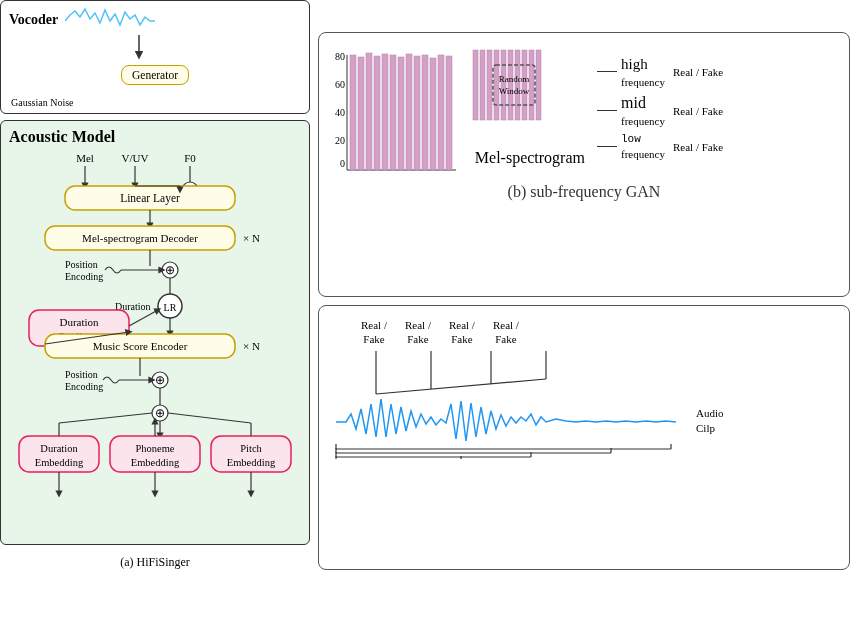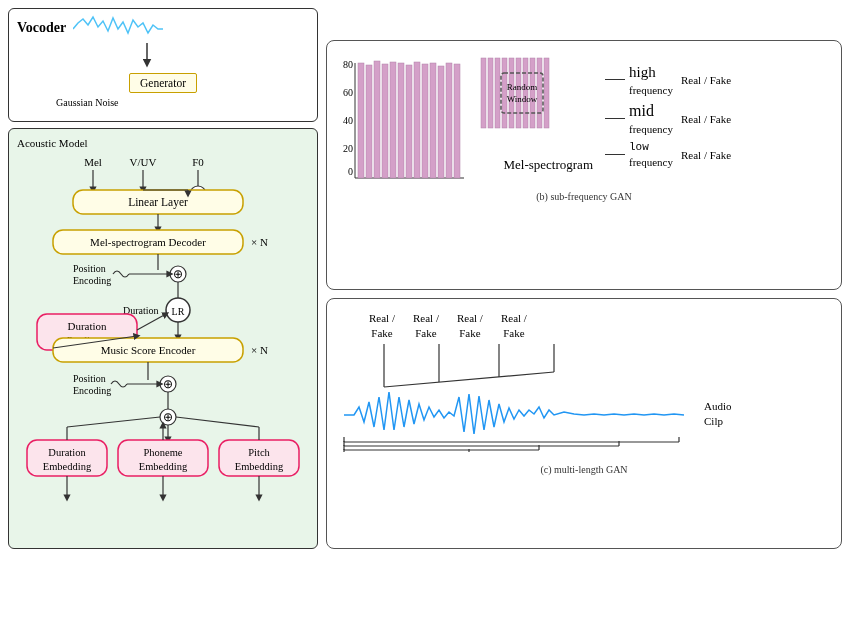--- a/index.html
+++ b/index.html
@@ -11,21 +11,20 @@
       background: white;
       overflow: hidden;
       position: relative;
     }
 
     .main-container {
       display: flex;
       flex-direction: column;
       width: 850px;
       height: 458px;
-      padding: 8px;
       gap: 6px;
     }
 
     .top-row {
       display: flex;
       flex-direction: row;
       gap: 8px;
       flex: 1;
     }
 
@@ -66,21 +65,21 @@
     }
 
     .acoustic-title {
       font-weight: bold;
       font-size: 13px;
       line-height: 1.3;
     }
 
     .rounded-box {
       border: 1.5px solid #c8a000;
-      border-radius: 2px;
+      border-radius: 8px;
       background: #fffde7;
       padding: 3px 10px;
       font-size: 11.5px;
       text-align: center;
       display: inline-block;
     }
 
     
     .right-panels {
       flex: 1;
@@ -93,21 +92,21 @@
     .panel-box {
       border: 1.5px solid #555;
       border-radius: 8px;
       padding: 8px;
       background: white;
       position: relative;
     }
 
     .panel-label {
       text-align: center;
-      font-size: 10px;
+      font-size: 16px;
       margin-top: 4px;
       color: #333;
     }
 
     
     .caption {
       text-align: center;
       font-size: 12px;
       margin-top: 4px;
     }
@@ -137,28 +136,28 @@
           </svg>
         </div>
         
         <div style="display:flex; justify-content:center; margin-top:2px;">
           <div class="rounded-box">
             <span>Generator</span>
           </div>
         </div>
         
         <div style="position:relative; height:20px; margin-top:2px;">
-          <span style="position:absolute; left:2px; top:2px; font-size:10px; line-height:1.2;margin-left:37px;">Gaussian
+          <span style="position:absolute; left:2px; top:10px; font-size:10px; line-height:1.2;">Gaussian
 Noise</span>
         </div>
       </div>
 
       <div class="acoustic-model-box">
         <div class="acoustic-title">
-          <span style="font-weight:normal; font-size:11px;">Acoustic
+          <span style="font-weight:bold; font-size:16px;">Acoustic
 Model</span>
         </div>
 
         <svg width="280" height="390" style="display:block; margin:0 auto;">
           <defs>
             <marker id="arrowhead" markerWidth="6" markerHeight="6" refX="3" refY="3" orient="auto">
               <path d="M0,0 L6,3 L0,6 Z" fill="#333"></path>
             </marker>
             <marker id="ah2" markerWidth="6" markerHeight="6" refX="3" refY="3" orient="auto">
               <path d="M0,0 L6,3 L0,6 Z" fill="#333"></path>
@@ -258,20 +257,21 @@
 
           <line x1="70" y1="0" x2="70" y2="-8" stroke="#333" stroke-width="1.2"></line>
           <line x1="120" y1="0" x2="120" y2="-8" stroke="#333" stroke-width="1.2"></line>
           <line x1="175" y1="0" x2="175" y2="-8" stroke="#333" stroke-width="1.2"></line>
 
           <line x1="120" y1="38" x2="165" y2="38" stroke="#333" stroke-width="1.2"></line>
           <line x1="165" y1="38" x2="165" y2="42" stroke="#333" stroke-width="1.2" marker-end="url(#arrowhead)"></line>
         </svg>
       </div>
 
+      <div class="caption">(a) HiFiSinger</div>
     </div>
 
     <div class="right-panels">
 
       <div class="panel-box" style="flex:1;">
         <div style="display:flex; gap:8px; padding:4px; align-items:flex-start;">
 
           <div style="display:flex; flex-direction:column; align-items:flex-end;">
             <svg width="130" height="130">
 
@@ -311,21 +311,21 @@
               <rect x="39" y="5" width="5" height="70" fill="#d4a0c8" stroke="#b080a8" stroke-width="0.5"></rect>
               <rect x="46" y="5" width="5" height="70" fill="#d4a0c8" stroke="#b080a8" stroke-width="0.5"></rect>
               <rect x="53" y="5" width="5" height="70" fill="#d4a0c8" stroke="#b080a8" stroke-width="0.5"></rect>
               <rect x="60" y="5" width="5" height="70" fill="#d4a0c8" stroke="#b080a8" stroke-width="0.5"></rect>
               <rect x="67" y="5" width="5" height="70" fill="#d4a0c8" stroke="#b080a8" stroke-width="0.5"></rect>
 
               <rect x="24" y="20" width="42" height="40" rx="3" fill="none" stroke="#555" stroke-width="1.5" stroke-dasharray="4,2"></rect>
               <text x="45" y="37" font-size="9" text-anchor="middle" font-family="Times New Roman">Random</text>
               <text x="45" y="49" font-size="9" text-anchor="middle" font-family="Times New Roman">Window</text>
             </svg>
-            <div style="text-align:right; font-size:13px; padding-right:4px;">Mel-spectrogram</div>
+            <div style="text-align:right; font-size:16px; padding-right:4px;">Mel-spectrogram</div>
           </div>
 
           <div style="display:flex; flex-direction:column; justify-content:space-around; height:110px; margin-top:8px;">
             <div style="display:flex; align-items:center; gap:4px;">
               <div style="width:20px; border-top:1px solid #333;"></div>
               <div>
                 <div style="font-size:15px; line-height:1.3;">high</div>
                 <div style="font-size:11px; line-height:1.3;">frequency</div>
               </div>
               <span style="font-size:11px; margin-left:4px;">Real / Fake</span>
@@ -388,18 +388,17 @@
 
             <line x1="5" y1="108" x2="200" y2="108" stroke="#333" stroke-width="1.2"></line>
             <line x1="5" y1="108" x2="5" y2="103" stroke="#333" stroke-width="1.2"></line>
             <line x1="200" y1="108" x2="200" y2="103" stroke="#333" stroke-width="1.2"></line>
 
             <line x1="5" y1="112" x2="130" y2="112" stroke="#333" stroke-width="1.2"></line>
             <line x1="5" y1="112" x2="5" y2="107" stroke="#333" stroke-width="1.2"></line>
             <line x1="130" y1="112" x2="130" y2="107" stroke="#333" stroke-width="1.2"></line>
           </svg>
         </div>
-        <div class="panel-label">(c) multi-length GAN</div>
       </div>
 
     </div>
   </div>
 </div>
 
 </body></html>

